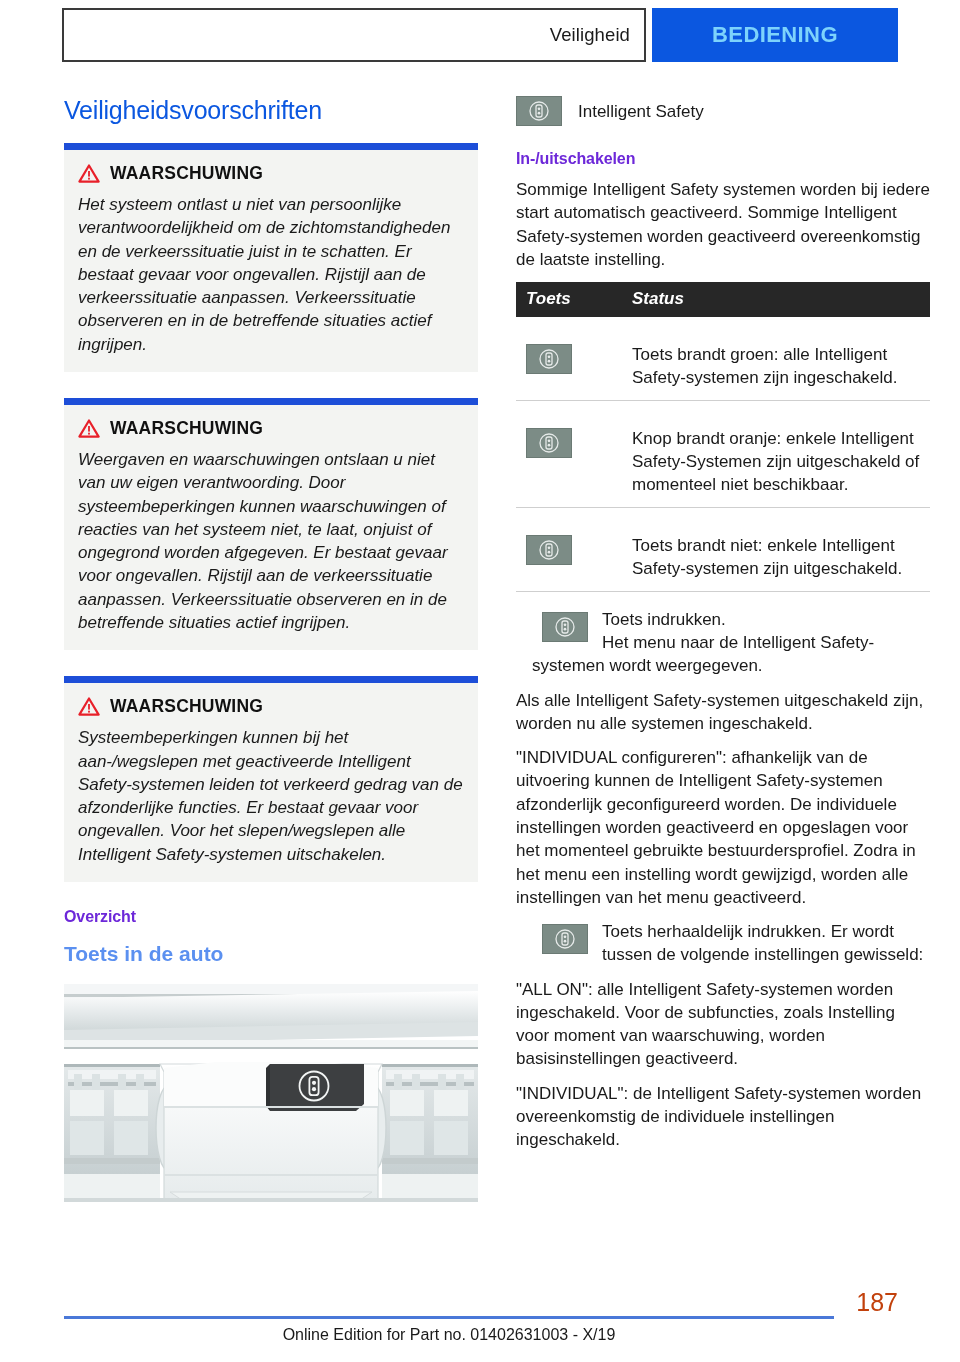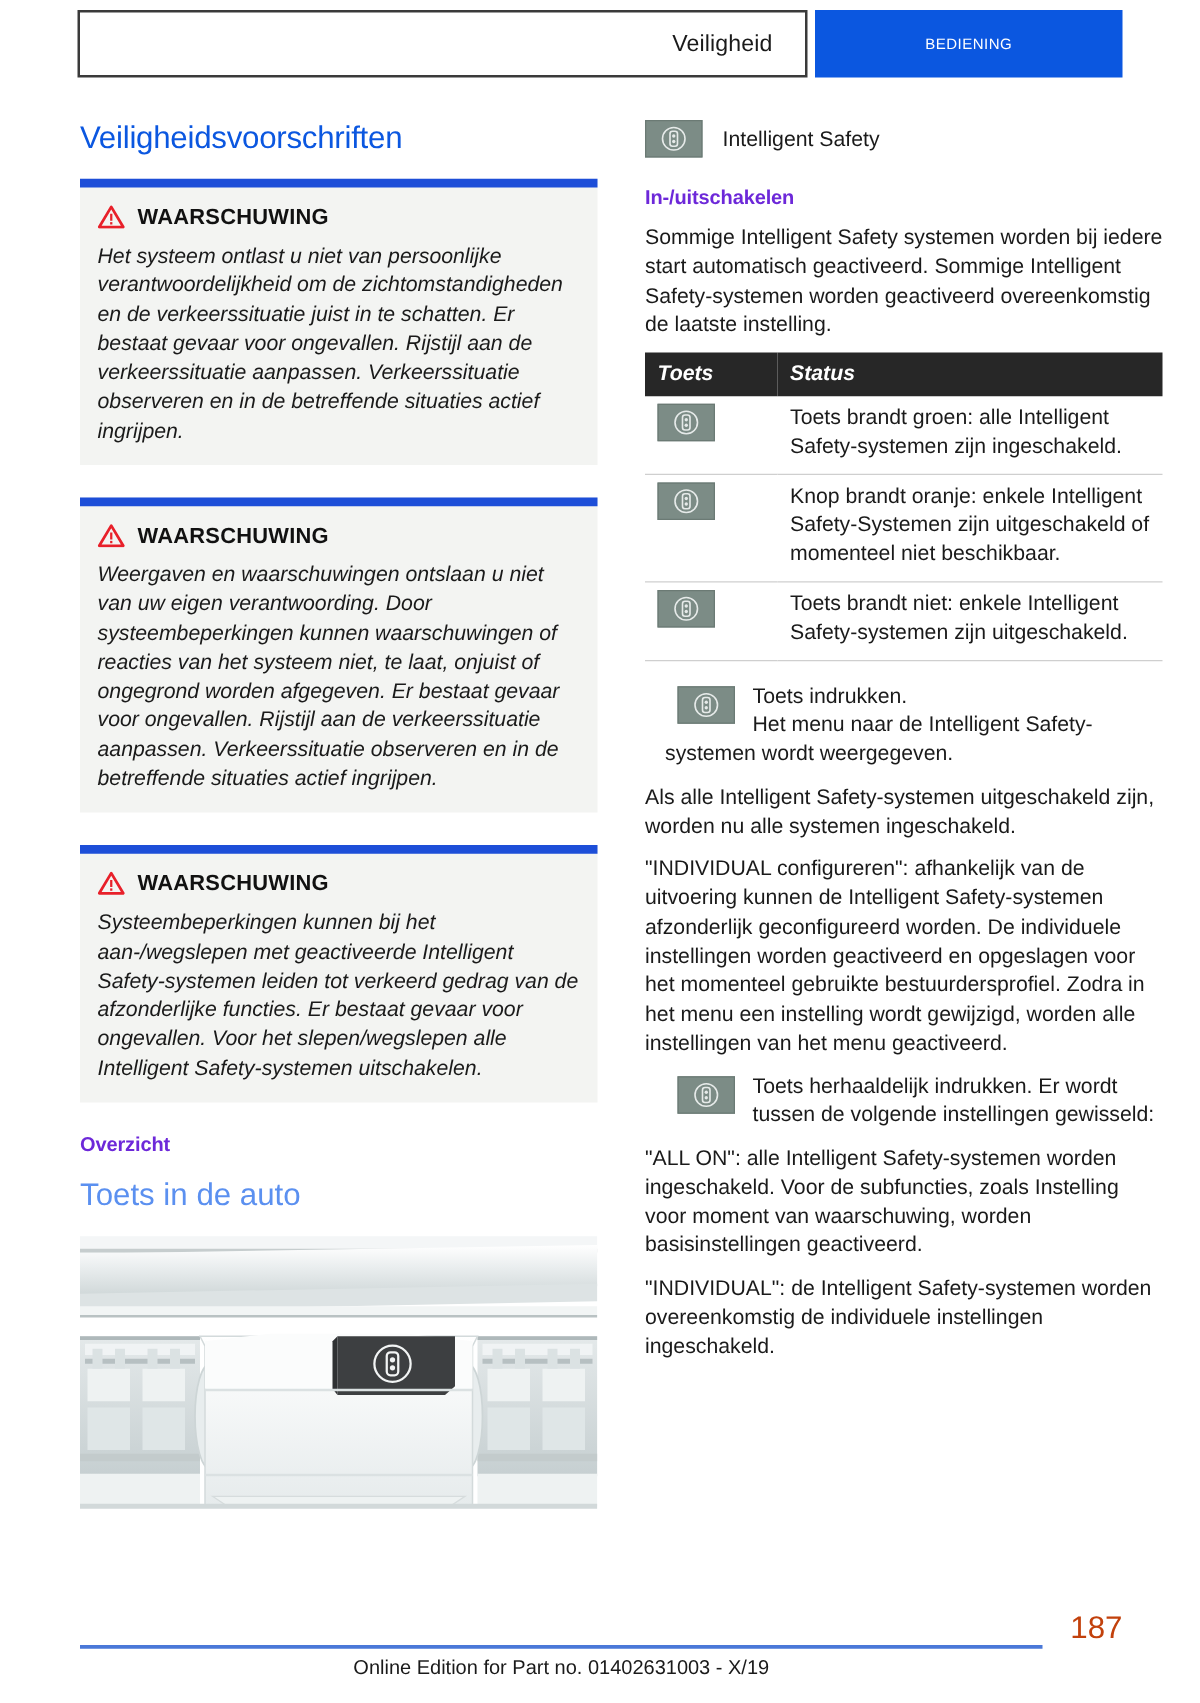--- a/index.html
+++ b/index.html
@@ -26,40 +26,40 @@
     display: flex;
     align-items: stretch;
   }
   .header-left {
     flex: 0 0 584px;
     border: 2px solid #3a3a3a;
     box-sizing: border-box;
     display: flex;
     align-items: center;
     justify-content: flex-end;
-    padding-right: 26px;
+    padding-right: 14px;
     background: #ffffff;
   }
   .header-left-label {
     font-size: 18.5px;
     color: #1a1a1a;
     letter-spacing: 0.1px;
   }
   .header-right {
     flex: 1 1 auto;
     background: #0b57e0;
     margin-left: 6px;
     display: flex;
     align-items: center;
     justify-content: center;
   }
   .header-right-label {
-    font-size: 12px;
-    font-weight: normal;
-    color: #ffffff;
+    font-size: 22px;
+    font-weight: bold;
+    color: #7dd3fc;
     letter-spacing: 0.4px;
   }
 
   
   .col {
     position: absolute;
     top: 96px;
     width: 414px;
   }
   .col-left { left: 64px; }
@@ -74,22 +74,22 @@
     letter-spacing: -0.2px;
   }
   h2.sub-title {
     font-size: 16px;
     font-weight: bold;
     color: #6d28d9;
     margin: 0 0 10px 0;
     letter-spacing: -0.1px;
   }
   h3.sub-sub-title {
-    font-size: 25px;
-    font-weight: normal;
+    font-size: 21px;
+    font-weight: bold;
     color: #5b90f0;
     margin: 16px 0 12px 0;
   }
 
   
   .warning-box {
     background: #f3f4f2;
     border-top: 7px solid #1d4ed8;
     padding: 13px 14px 16px 14px;
     margin-bottom: 26px;
@@ -161,21 +161,21 @@
     color: #ffffff;
     font-size: 17px;
     font-weight: bold;
     text-align: left;
     padding: 7px 10px 8px 10px;
     font-style: italic;
   }
   .status-table thead th.col-toets { width: 86px; }
   .status-table tbody td {
     border-bottom: 1px solid #cfcfcf;
-    padding: 6px 10px 10px 10px;
+    padding: 27px 10px 10px 10px;
     vertical-align: top;
     font-size: 17px;
     line-height: 1.35;
   }
   .status-table tbody td.cell-icon {
     width: 86px;
     padding-left: 10px;
     padding-right: 4px;
   }
 

